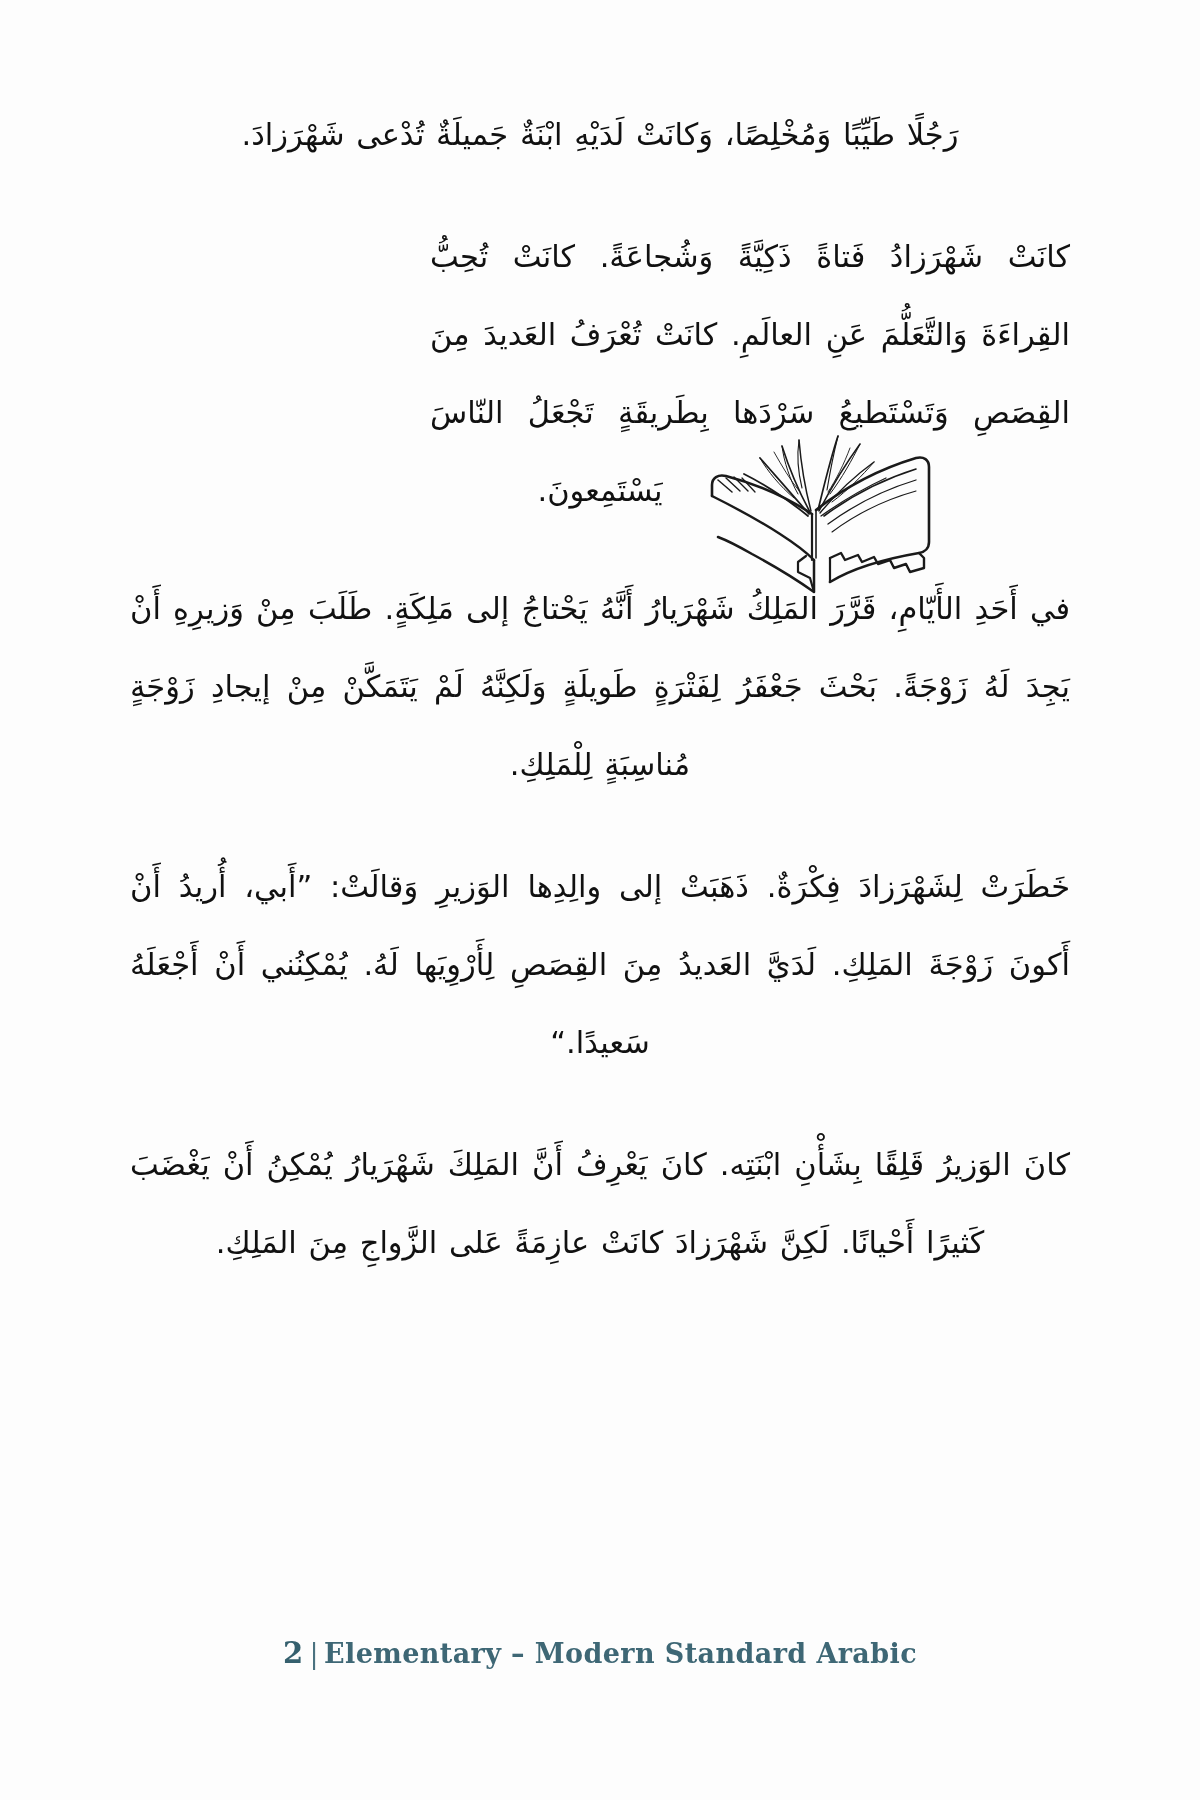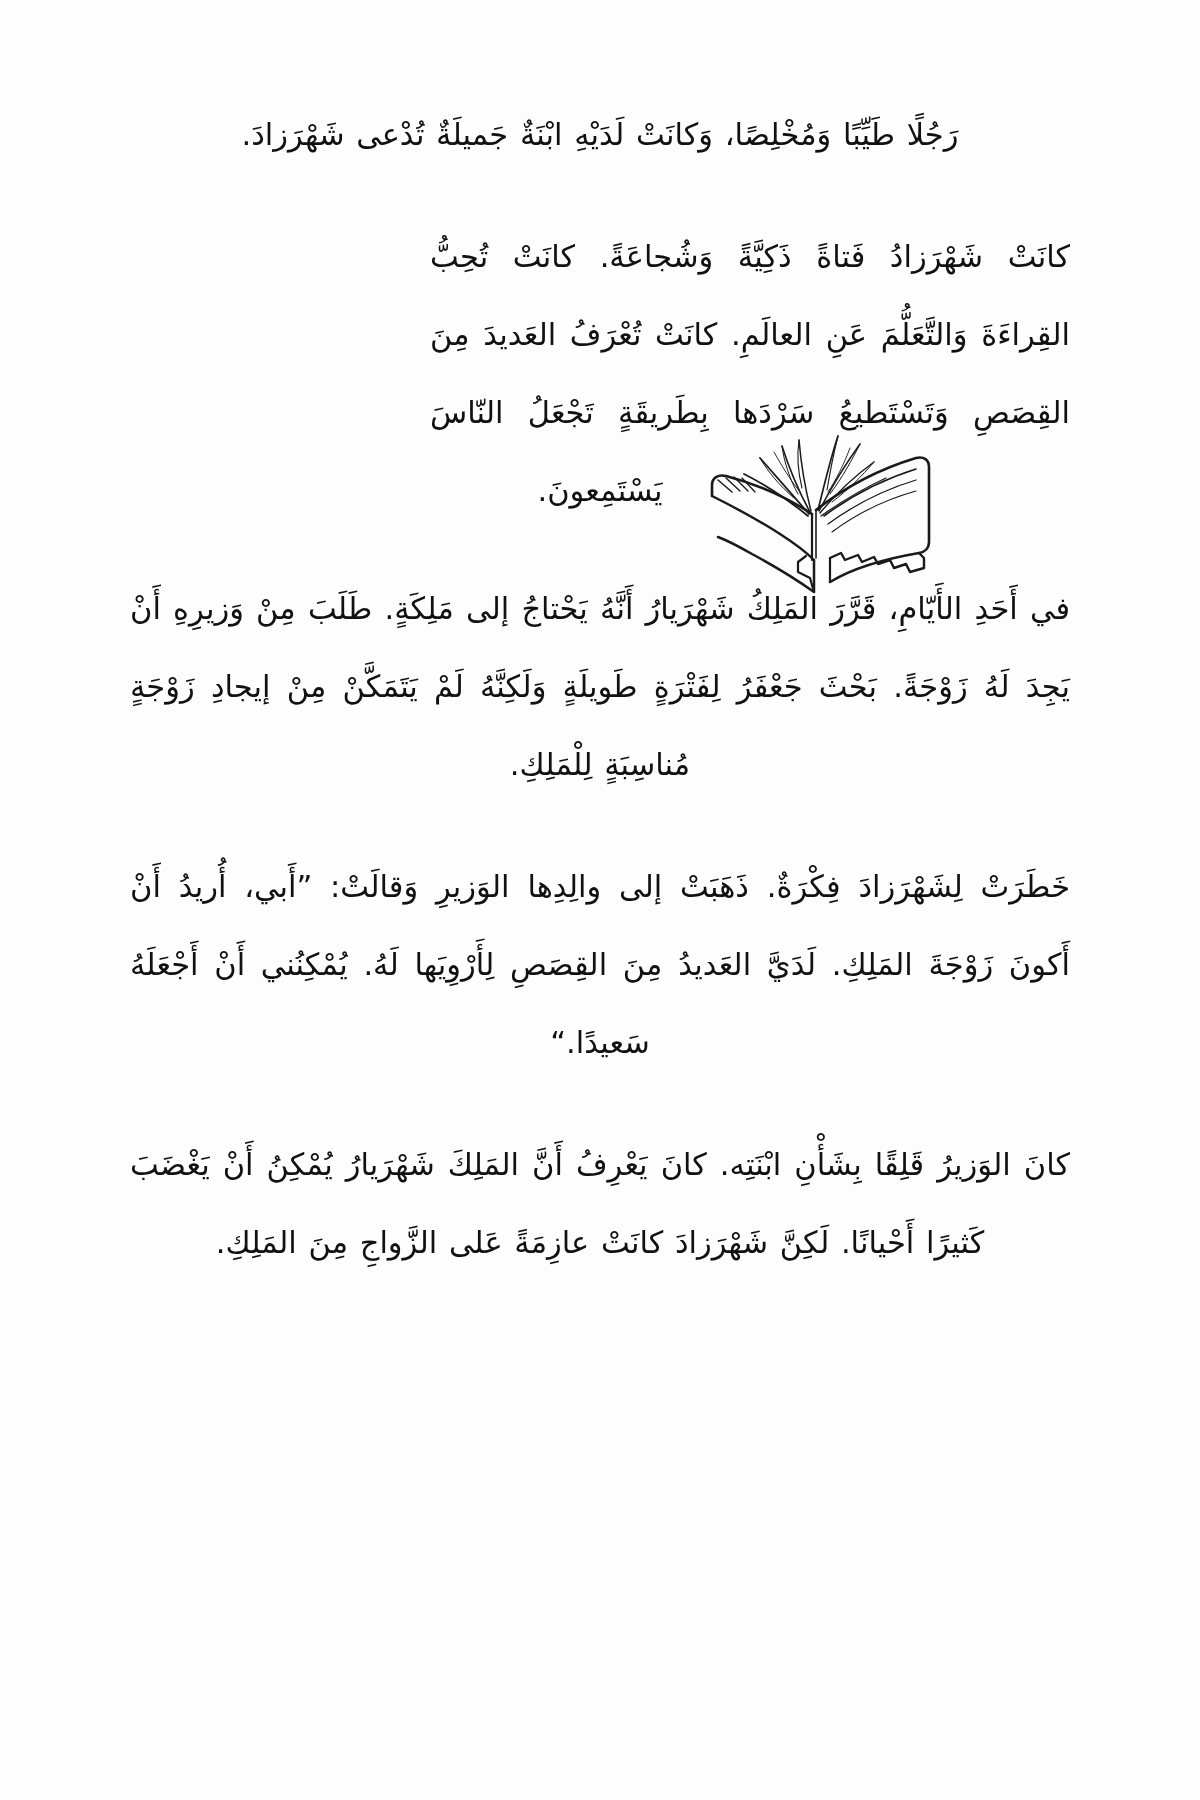--- a/index.html
+++ b/index.html
@@ -171,14 +171,19 @@
       <path d="M134 54 C136 70 142 88 150 102" stroke-width="1.0"></path>
       <path d="M112 66 C120 80 132 94 146 106" stroke-width="1.0"></path>
       <path d="M212 52 C204 68 194 86 182 102" stroke-width="1.0"></path>
       <path d="M226 70 C214 84 200 98 184 110" stroke-width="1.0"></path>
 
       <path d="M126 60 C134 74 142 88 152 100" stroke-width="0.9"></path>
       <path d="M202 56 C196 72 188 88 180 100" stroke-width="0.9"></path>
     </svg>
   </div>
 
+  <div class="footer">
+    <span class="footer-inner">
+      <span class="footer-page-num">2</span><span class="footer-sep">|</span><span class="footer-title">Elementary – Modern Standard Arabic</span>
+    </span>
+  </div>
 
 </div>
 
 </body></html>

